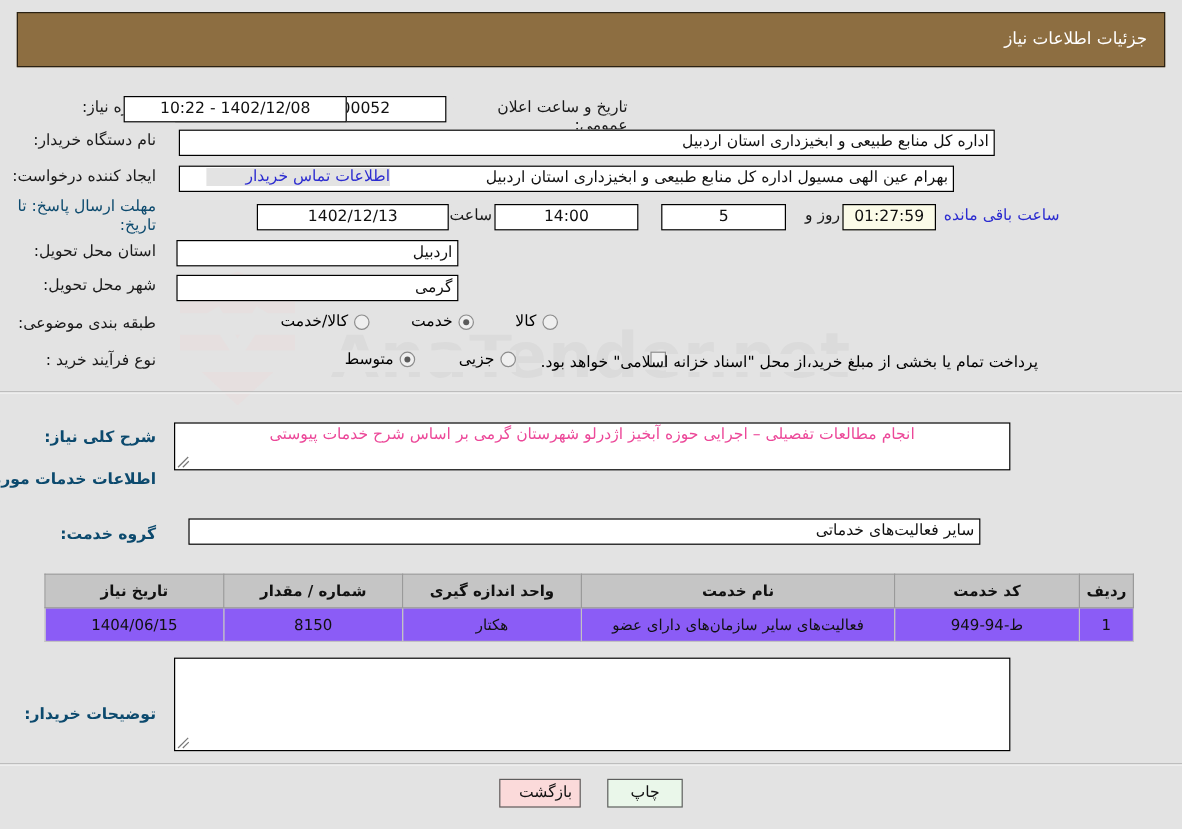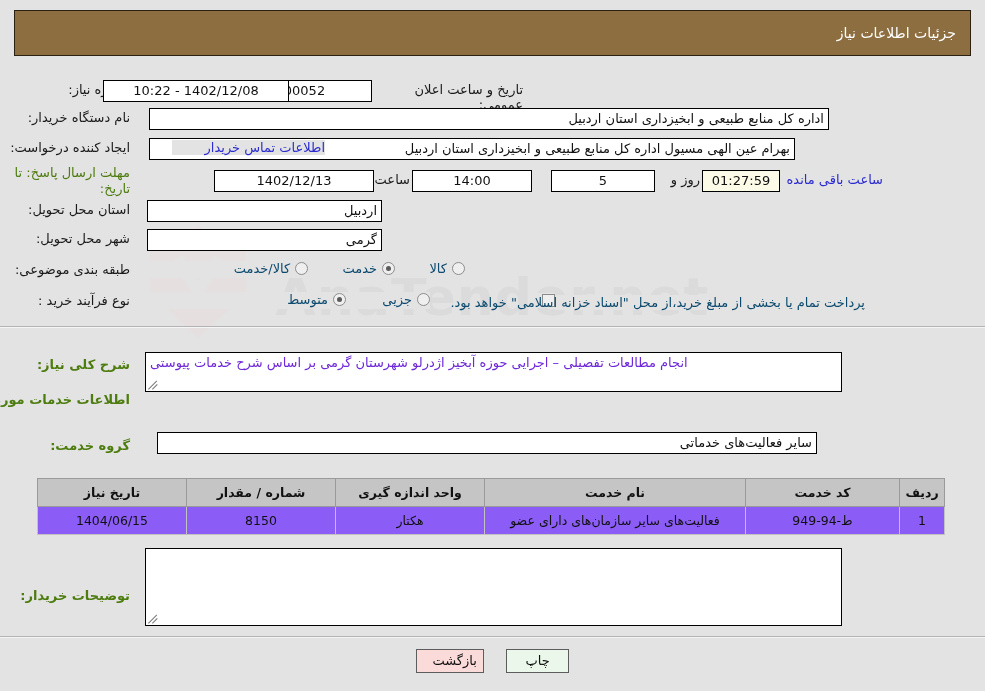--- a/index.html
+++ b/index.html
@@ -109,34 +109,34 @@
     color: #111;
     overflow: hidden;
     white-space: nowrap;
     display: block;
   }
   .fld.rt { text-align: right; }
   .fld.tmr { background: #fbfbe8; }
 
   .lbl {
     font-size: 13px;
-    color: #4d7c0f;
+    color: #0c4a6e;
     white-space: nowrap;
     text-align: right;
   }
   .lbl.b { font-weight: bold; }
   .lnk {
     color: #2b2bd0;
     font-size: 13px;
     white-space: nowrap;
     cursor: pointer;
     text-decoration: none;
   }
   .bluetxt { color: #2b2bd0; font-size: 13px; white-space: nowrap; }
-  .plain { font-size: 13px; color: #0c4a6e; white-space: nowrap; }
+  .plain { font-size: 13px; color: #000000; white-space: nowrap; }
 
   
   .rad {
     width: 13px;
     height: 13px;
     border-radius: 50%;
     border: 1px solid #8c8c8c;
     background: #efefef;
     box-sizing: border-box;
     display: inline-block;
@@ -160,23 +160,23 @@
     vertical-align: -2px;
   }
   .opt { display: inline-flex; align-items: center; gap: 5px; }
 
   
   .ta {
     border: 1px solid #000;
     background: #fff;
     box-sizing: border-box;
     font-size: 13px;
-    color: #6d28d9;
+    color: #ec4899;
     padding: 2px 4px;
-    text-align: left;
+    text-align: center;
     position: relative;
     overflow: hidden;
   }
   .ta .grip {
     position: absolute;
     left: 2px;
     bottom: 1px;
     width: 11px;
     height: 11px;
   }

